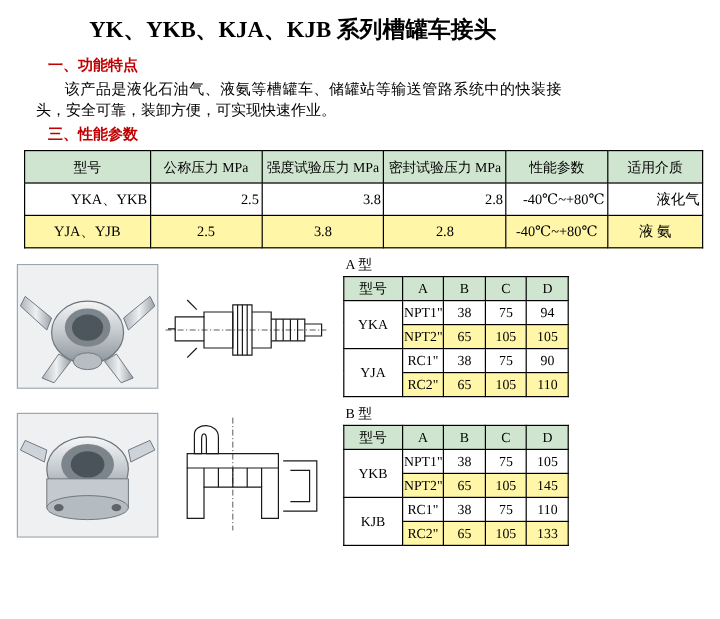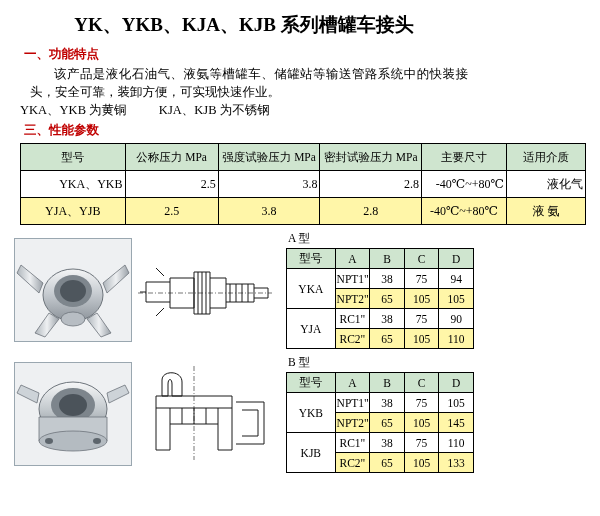--- a/index.html
+++ b/index.html
@@ -27,21 +27,21 @@
     font-size: 19px;
     font-weight: bold;
     letter-spacing: 0px;
     margin: 4px 0 8px 0;
     font-family: "Liberation Serif", "DejaVu Serif", serif;
   }
   .section-head {
     color: #c00000;
     font-weight: bold;
     font-size: 12.5px;
-    margin: 3px 0 2px 10px;
+    margin: 3px 0 2px 26px;
     font-family: "Liberation Sans", sans-serif;
   }
   .para {
     font-size: 12.5px;
     line-height: 1.45;
     margin: 0 6px 0 16px;
     text-indent: 24px;
     text-align: justify;
   }
   .material-line {
@@ -147,44 +147,39 @@
 </head>
 <body>
 
 <div class="page">
 
   <div class="doc-title">YK、YKB、KJA、KJB 系列槽罐车接头</div>
 
   <div class="section-head">一、功能特点</div>
   <div class="para">该产品是液化石油气、液氨等槽罐车、储罐站等输送管路系统中的快装接头，安全可靠，装卸方便，可实现快速作业。</div>
 
-  <div class="material-line">
-    <span>YKA、YKB 为黄铜</span>
-    <span class="gap"></span>
-    <span>KJA、KJB 为不锈钢</span>
-  </div>
 
   <div class="section-head">三、性能参数</div>
 
   <table class="perf">
     <colgroup>
       <col style="width:18.5%">
       <col style="width:16.5%">
       <col style="width:18%">
       <col style="width:18%">
       <col style="width:15%">
       <col style="width:14%">
     </colgroup>
     <thead>
       <tr>
         <td>型号</td>
         <td>公称压力 MPa</td>
         <td>强度试验压力 MPa</td>
         <td>密封试验压力 MPa</td>
-        <td>主要尺寸</td>
+        <td>性能参数</td>
         <td>适用介质</td>
       </tr>
     </thead>
     <tbody>
       <tr class="row-a">
         <td>YKA、YKB</td>
         <td>2.5</td>
         <td>3.8</td>
         <td>2.8</td>
         <td>-40℃~+80℃</td>

